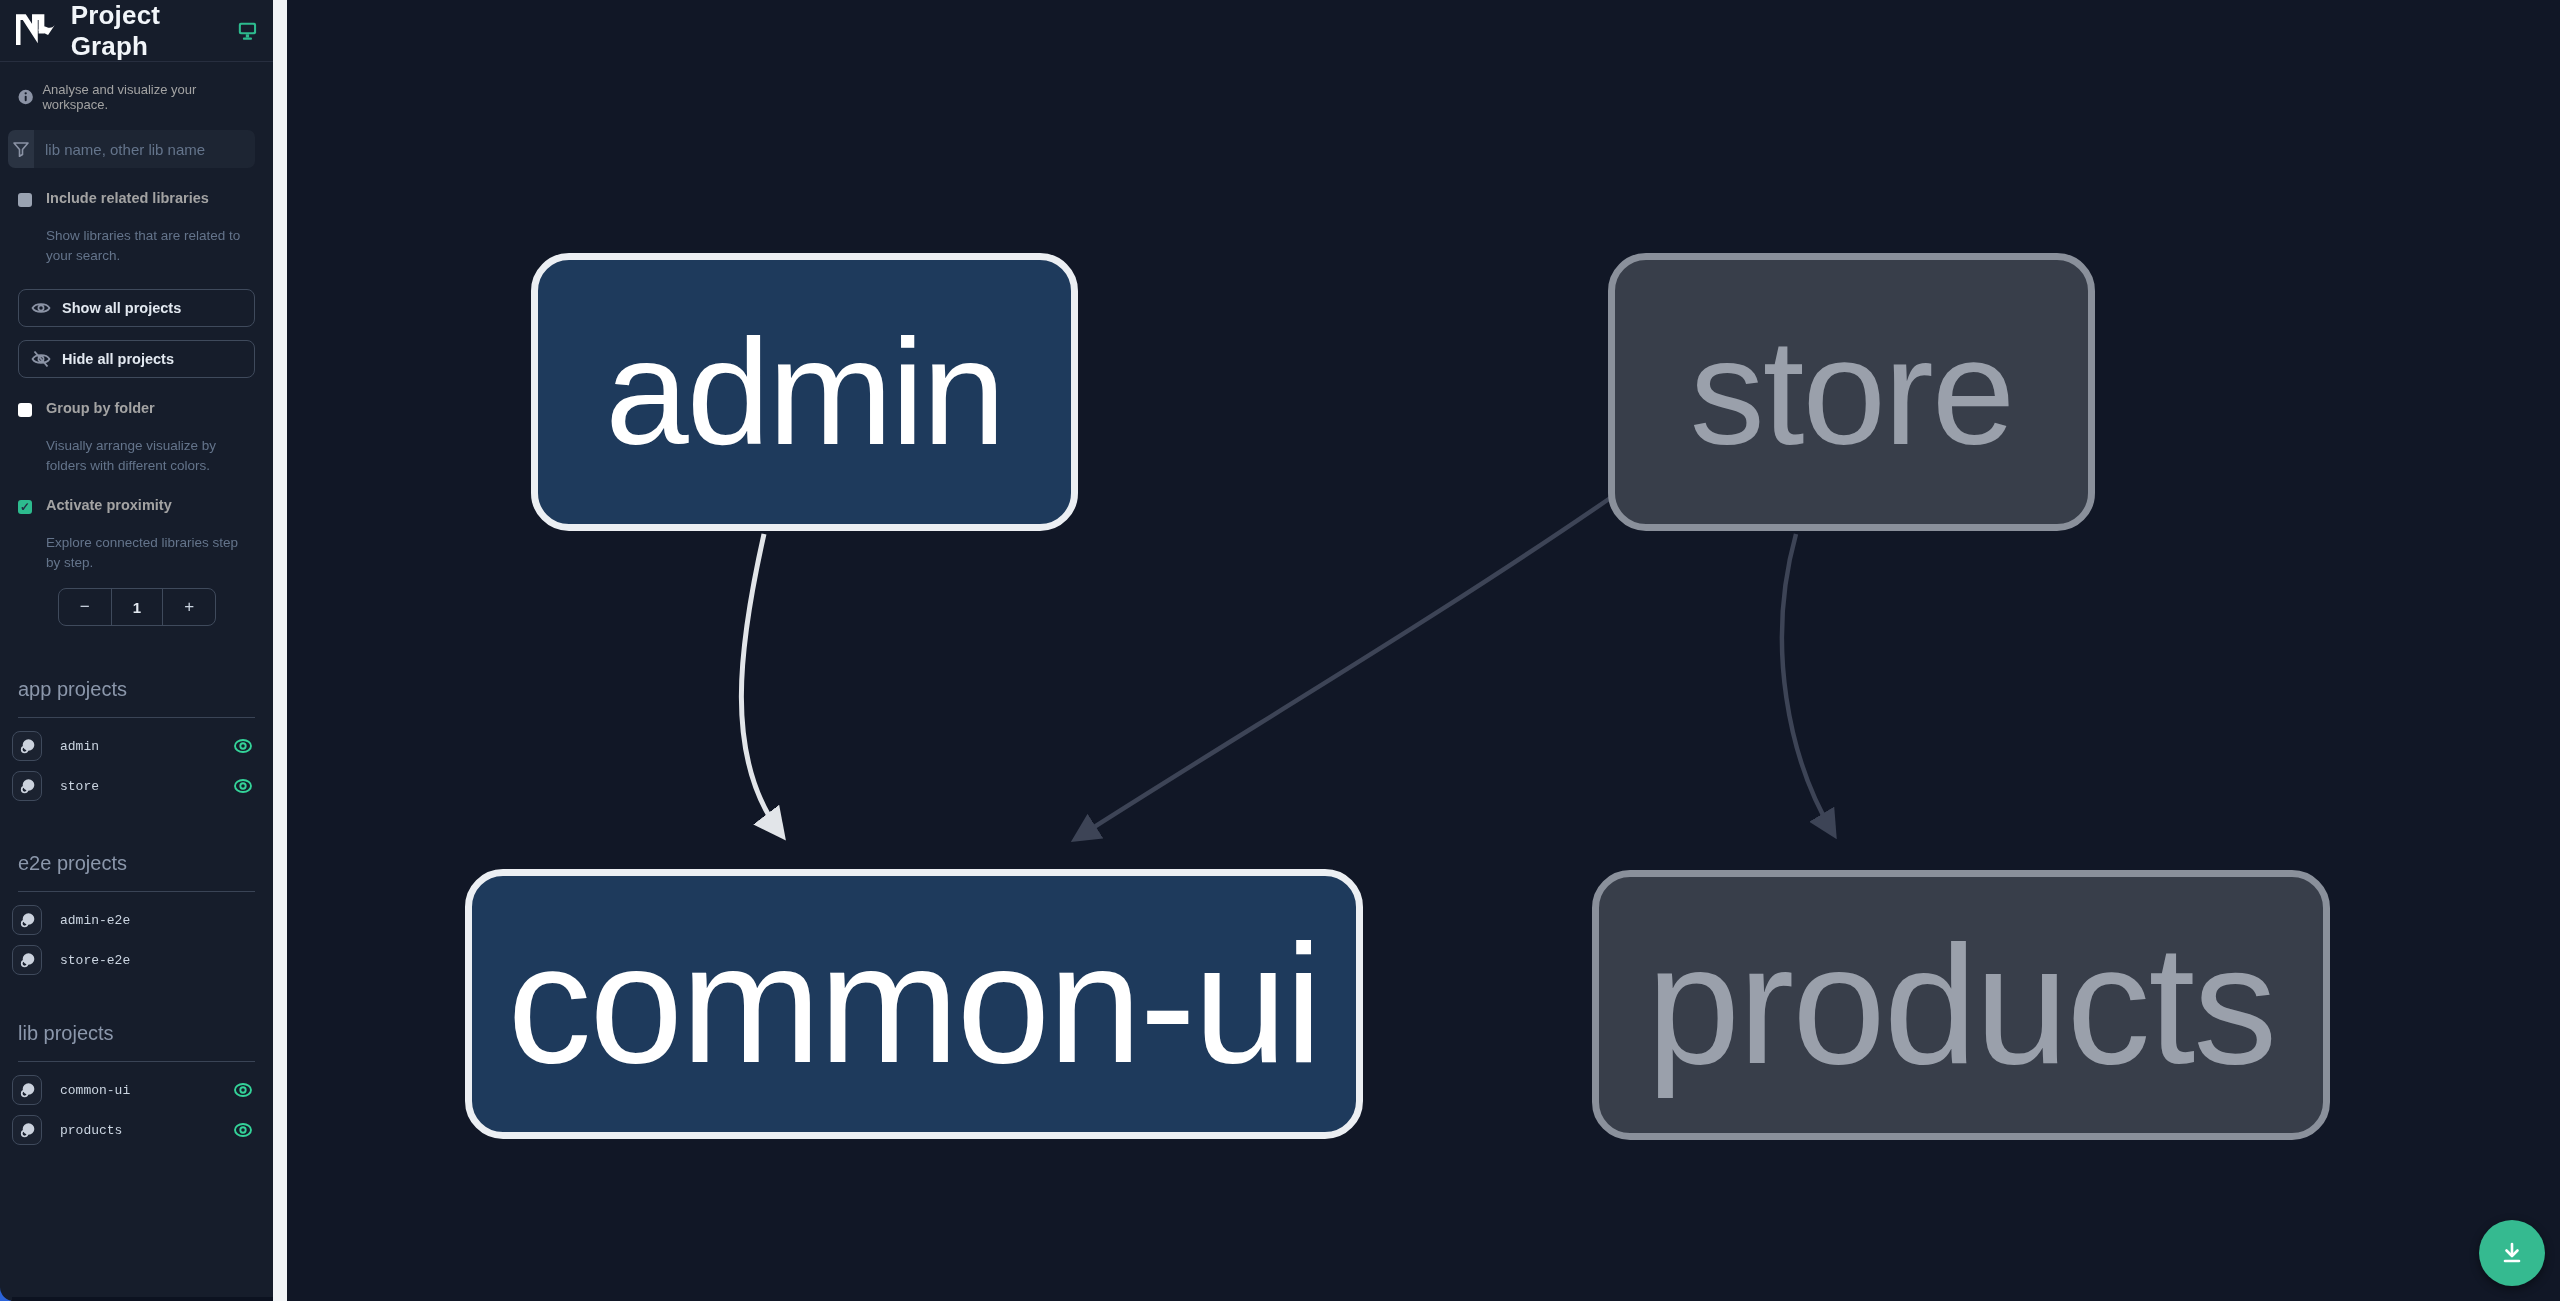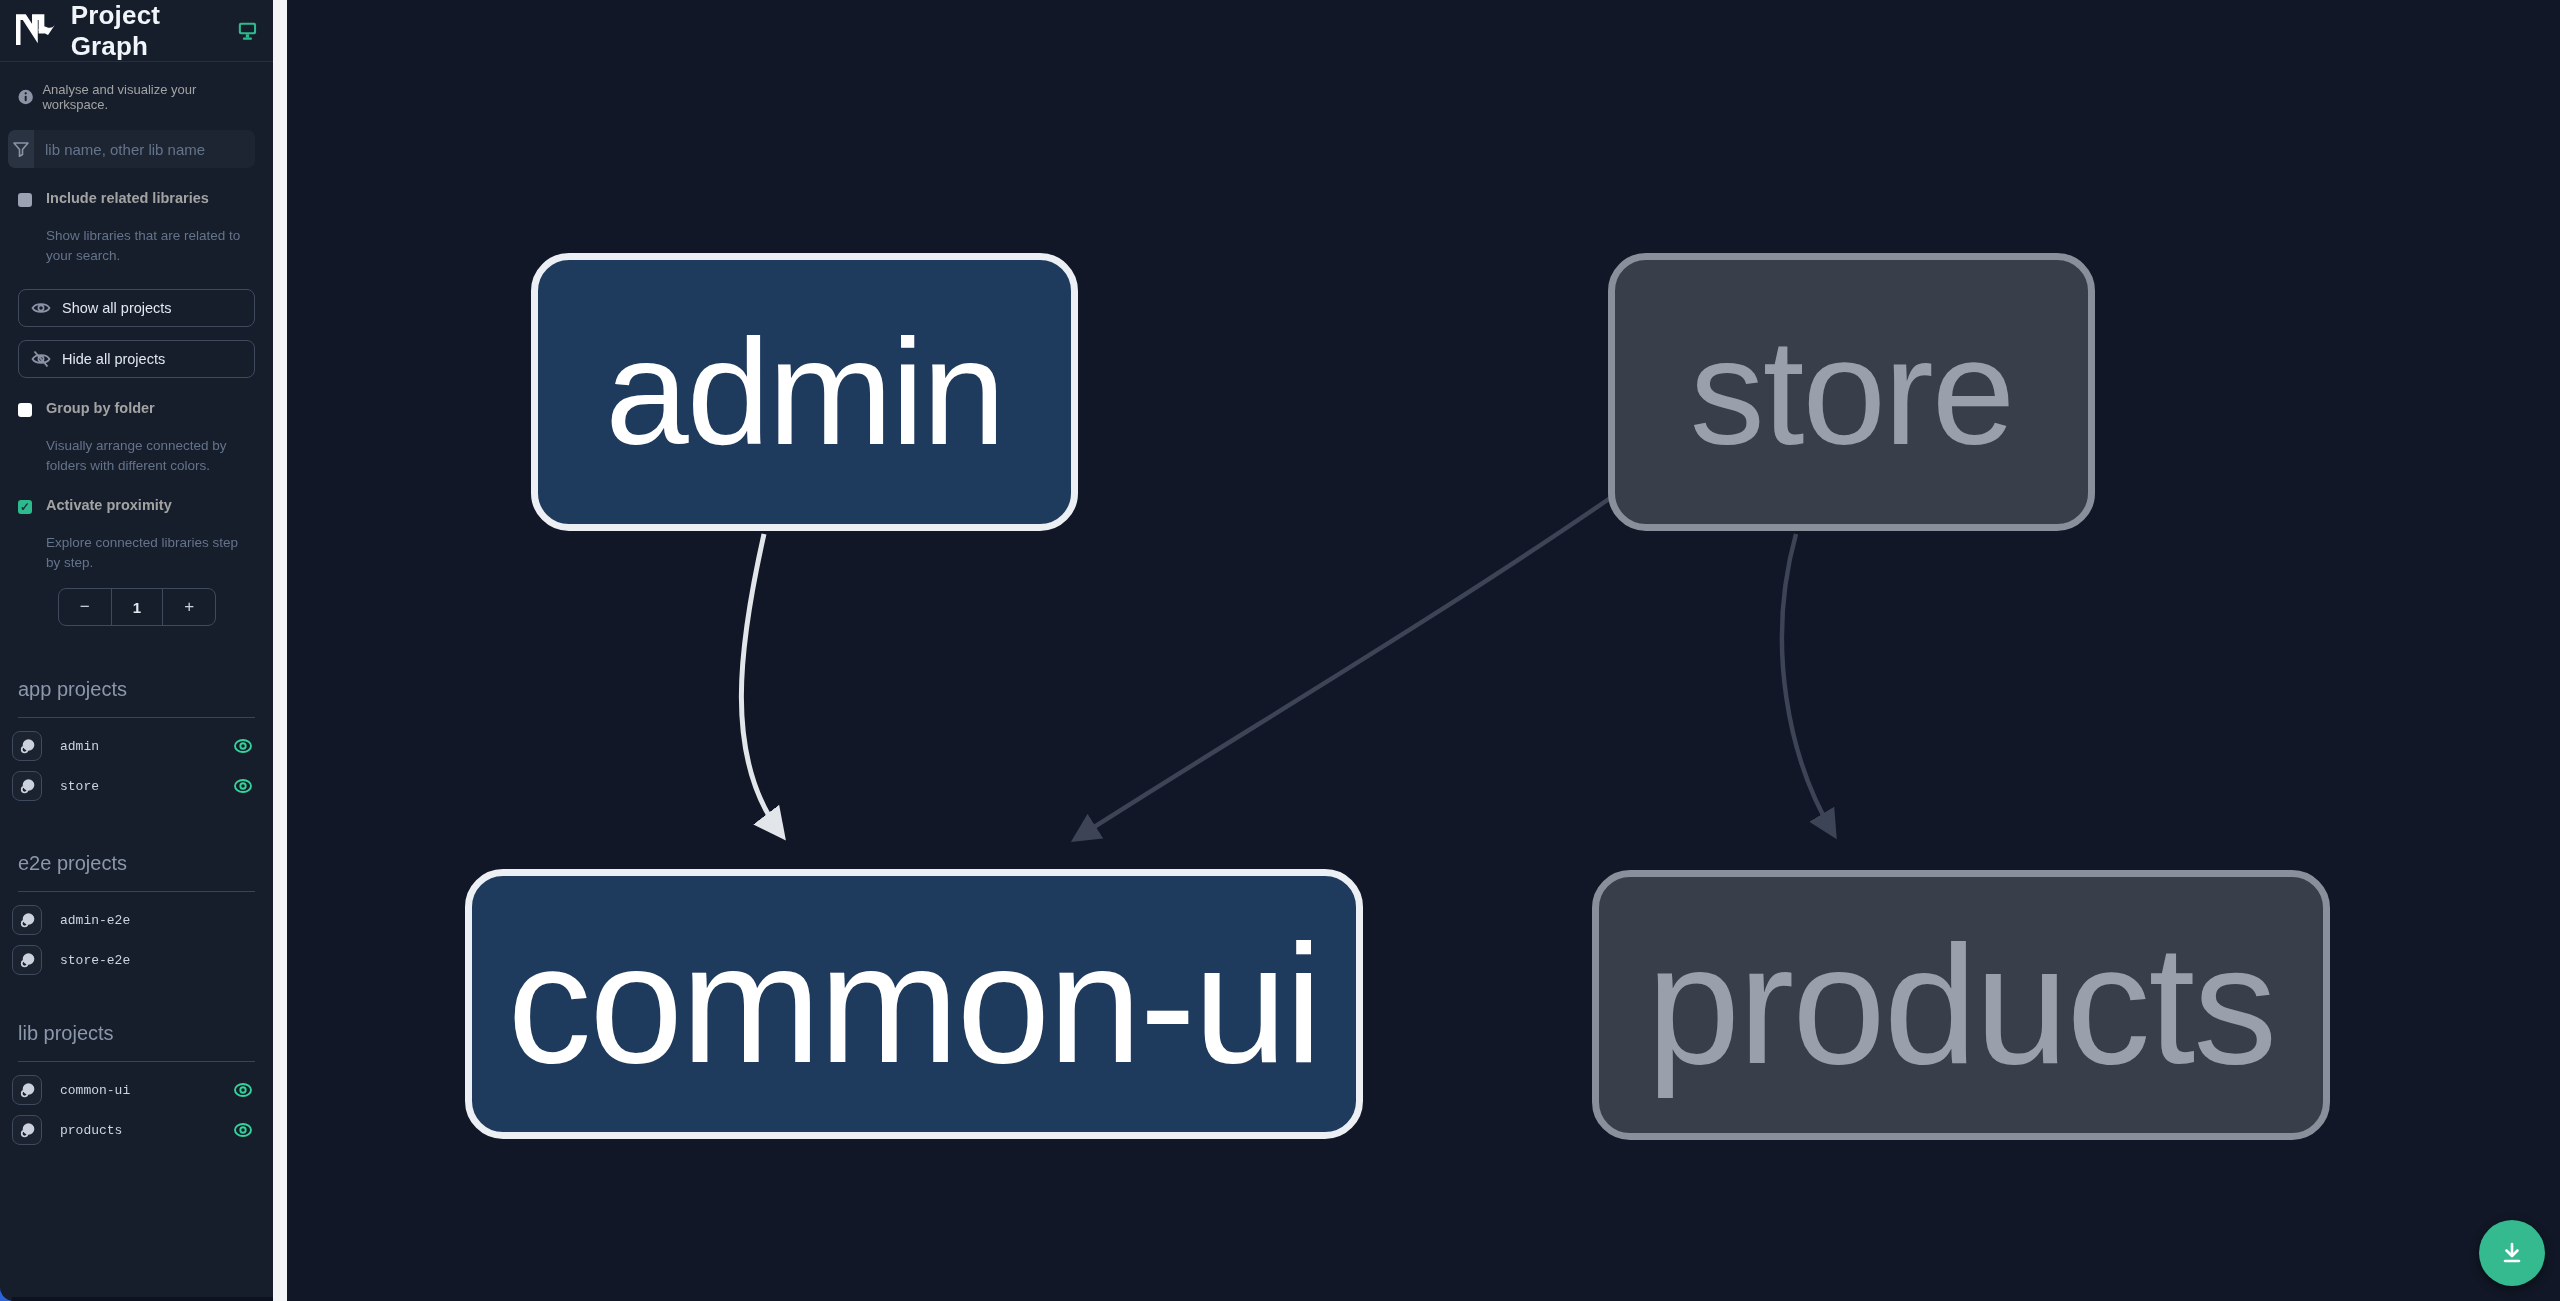--- a/index.html
+++ b/index.html
@@ -45,21 +45,21 @@
   .cb.gray  { background:#9aa3b2; }
   .cb.white { background:#ffffff; }
   .cb.teal  { background:#2dbb8e; display:flex; align-items:center; justify-content:center;
               color:#223044; font-size:12px; font-weight:bold; line-height:1; }
   .cb-body { margin-left:14px; }
   .cb-label { font-size:14.5px; font-weight:bold; color:#a3a3a3; }
   .cb-desc { font-size:13.5px; color:#64748b; line-height:1.45; margin-top:20px; max-width:200px; }
 
   .sb-btn { margin:13px 18px 0 18px; height:38px; width:237px; display:flex; align-items:center;
             gap:11px; padding:0 12px; background:transparent; border:1px solid #3f4a5c;
-            border-radius:8px; color:#e2e8f0; font-size:14.5px; font-weight:normal;
+            border-radius:8px; color:#e2e8f0; font-size:14.5px; font-weight:bold;
             font-family:"Liberation Sans",sans-serif; cursor:pointer; }
   .sb-btn:first-of-type { margin-top:24px; }
 
   .stepper { margin:16px 0 0 58px; width:158px; height:38px; display:flex;
              border:1px solid #3f4a5c; border-radius:8px; overflow:hidden; }
   .step-btn { width:52px; display:flex; align-items:center; justify-content:center;
               background:transparent; border:0; color:#cbd5e1; font-size:17px; cursor:pointer;
               font-family:"Liberation Sans",sans-serif; }
   .step-value { width:53px; display:flex; align-items:center; justify-content:center;
                 border-left:1px solid #3f4a5c; border-right:1px solid #3f4a5c;
@@ -186,21 +186,21 @@
         <circle cx="10" cy="9" r="2.6" fill="none" stroke="#8b93a5" stroke-width="1.7"></circle>
         <line x1="3.5" y1="1.5" x2="16.5" y2="16.5" stroke="#8b93a5" stroke-width="1.9"></line>
       </svg>
       <span>Hide all projects</span>
     </button>
 
     <div class="cb-row">
       <span class="cb white"></span>
       <div class="cb-body">
         <div class="cb-label">Group by folder</div>
-        <div class="cb-desc">Visually arrange connected by folders with different colors.</div>
+        <div class="cb-desc">Visually arrange visualize by folders with different colors.</div>
       </div>
     </div>
 
     <div class="cb-row">
       <span class="cb teal">✓</span>
       <div class="cb-body">
         <div class="cb-label">Activate proximity</div>
         <div class="cb-desc">Explore connected libraries step by step.</div>
       </div>
     </div>

